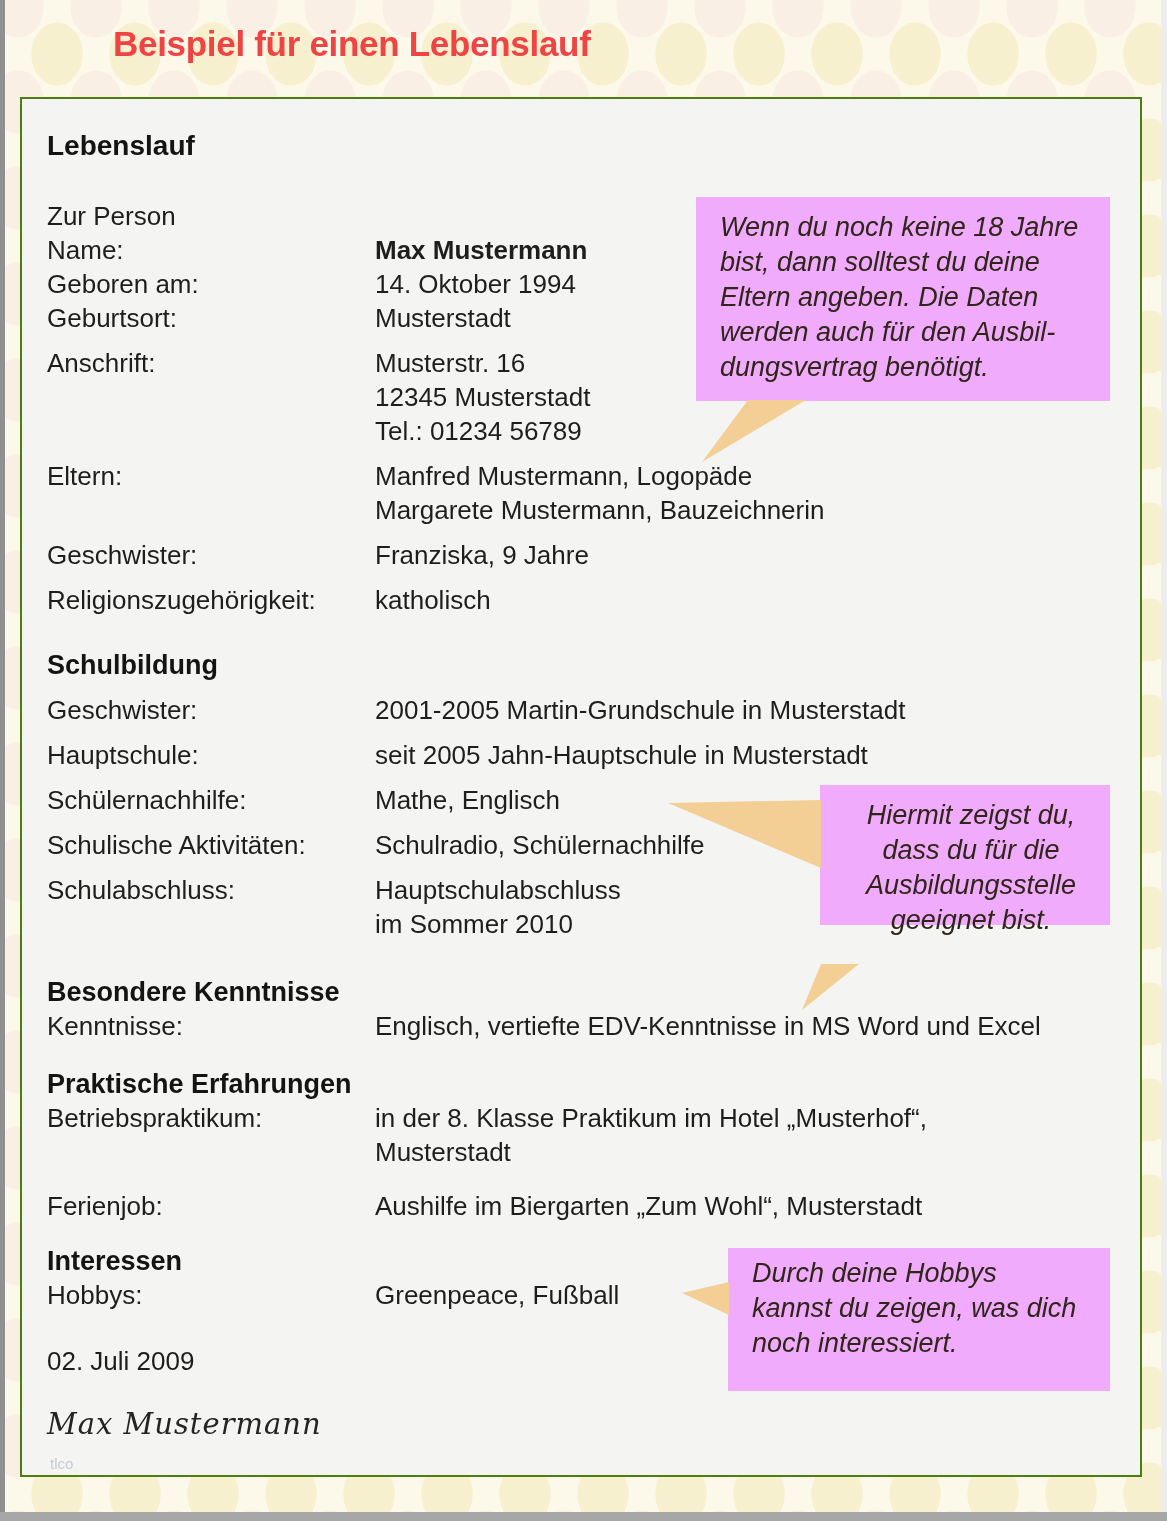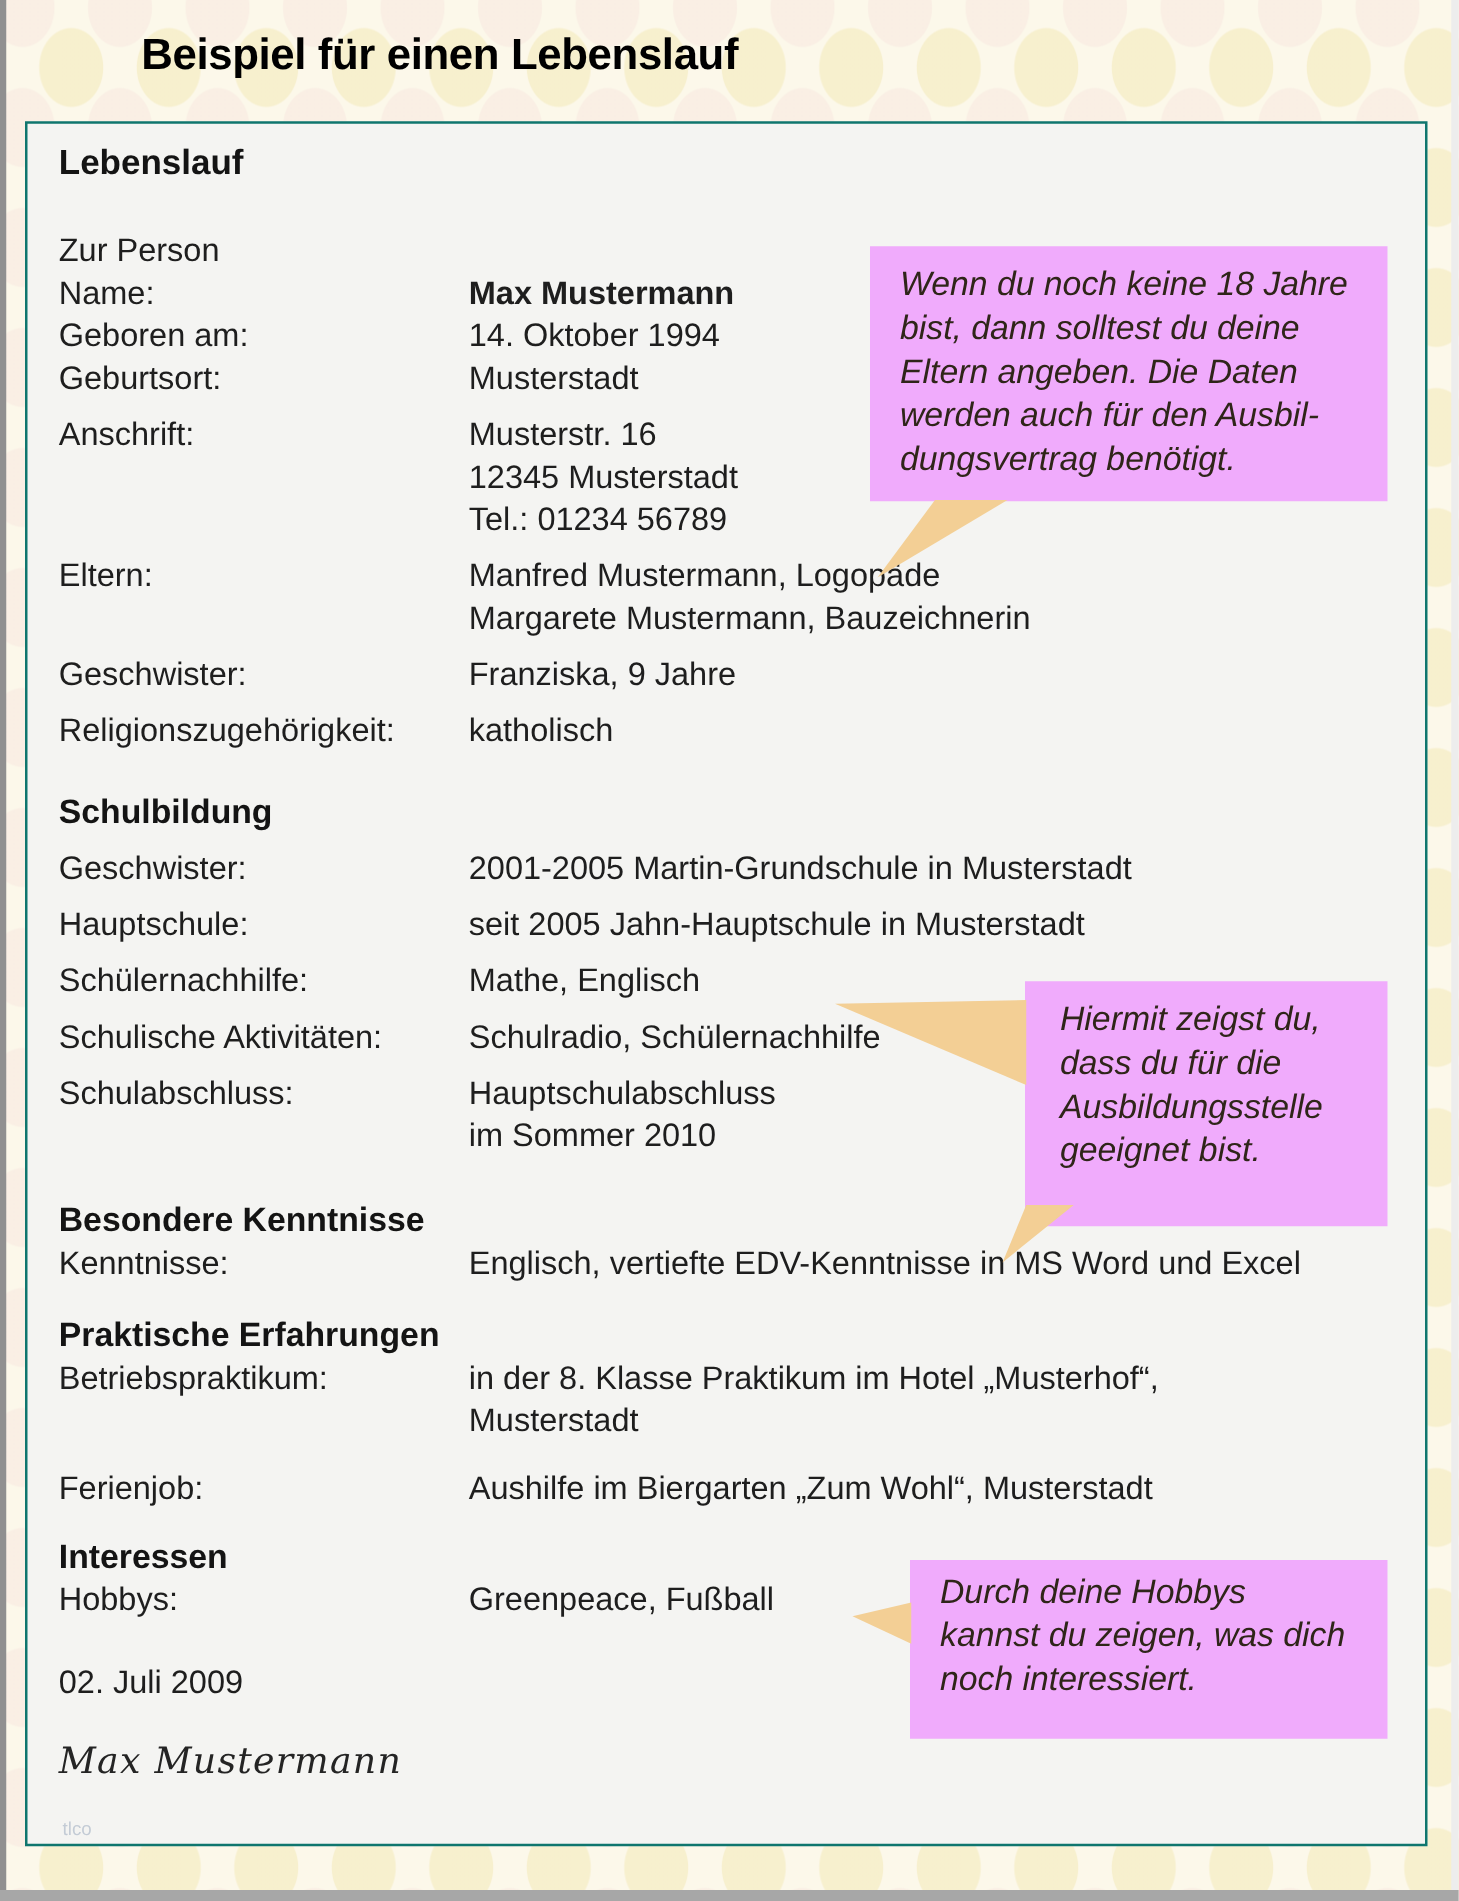--- a/index.html
+++ b/index.html
@@ -18,29 +18,29 @@
     color:#1e1e1e;
   }
 
   
   .edge-left   { position:absolute; left:0; top:0; width:5px; height:100%; background:#909090; }
   .edge-right  { position:absolute; right:0; top:0; width:6px; height:100%; background:#ededed; }
   .edge-bottom { position:absolute; left:0; bottom:0; width:100%; height:9px; background:#a7a7a7; }
 
   .page-title {
     position:absolute; left:113px; top:24px;
-    font-size:35px; font-weight:bold; color:#000000; letter-spacing:-0.3px;
+    font-size:35px; font-weight:bold; color:#ef4444; letter-spacing:-0.3px;
   }
 
   .resume-box {
     position:absolute; left:20px; top:97px;
     width:1122px; height:1380px;
     background:#f4f4f2;
-    border:2px solid #0f766e;
-    padding:14px 24px 0 25px;
+    border:2px solid #4d7c0f;
+    padding:30px 24px 0 25px;
   }
 
   .h-main { font-size:28px; font-weight:bold; line-height:34px; color:#141414; margin:0 0 36px 0; }
   .intro  { font-size:26px; line-height:34px; margin:0; }
 
   .row { display:flex; font-size:26px; line-height:34px; margin:0 0 11px 0; }
   .row .lbl { flex:0 0 328px; width:328px; }
   .row .val { flex:1 1 auto; }
   .row .val span { display:block; }
   .val.bold { font-weight:bold; }
@@ -67,21 +67,21 @@
   .callout {
     position:absolute;
     background:#f0abfc;
     color:#2f2519;
     font-style:italic;
     font-size:27px; line-height:35px;
     padding:13px 16px 12px 24px;
   }
   .callout span { display:block; }
   #callout-1 { left:674px; top:98px;  width:414px; height:204px; }
-  #callout-2 { left:798px; top:686px; width:290px; height:196px; padding-left:28px; }
+  #callout-2 { left:798px; top:686px; width:290px; height:140px; padding-left:28px;text-align:center; }
   #callout-3 { left:706px; top:1149px; width:382px; height:143px; padding-top:8px; }
   .tail { position:absolute; display:block; }
   #tail-1  { left:676px; top:301px; }
   #tail-2a { left:644px; top:698px; }
   #tail-2b { left:776px; top:865px; }
   #tail-3  { left:658px; top:1177px; }
 </style>
 </head>
 <body>
 

